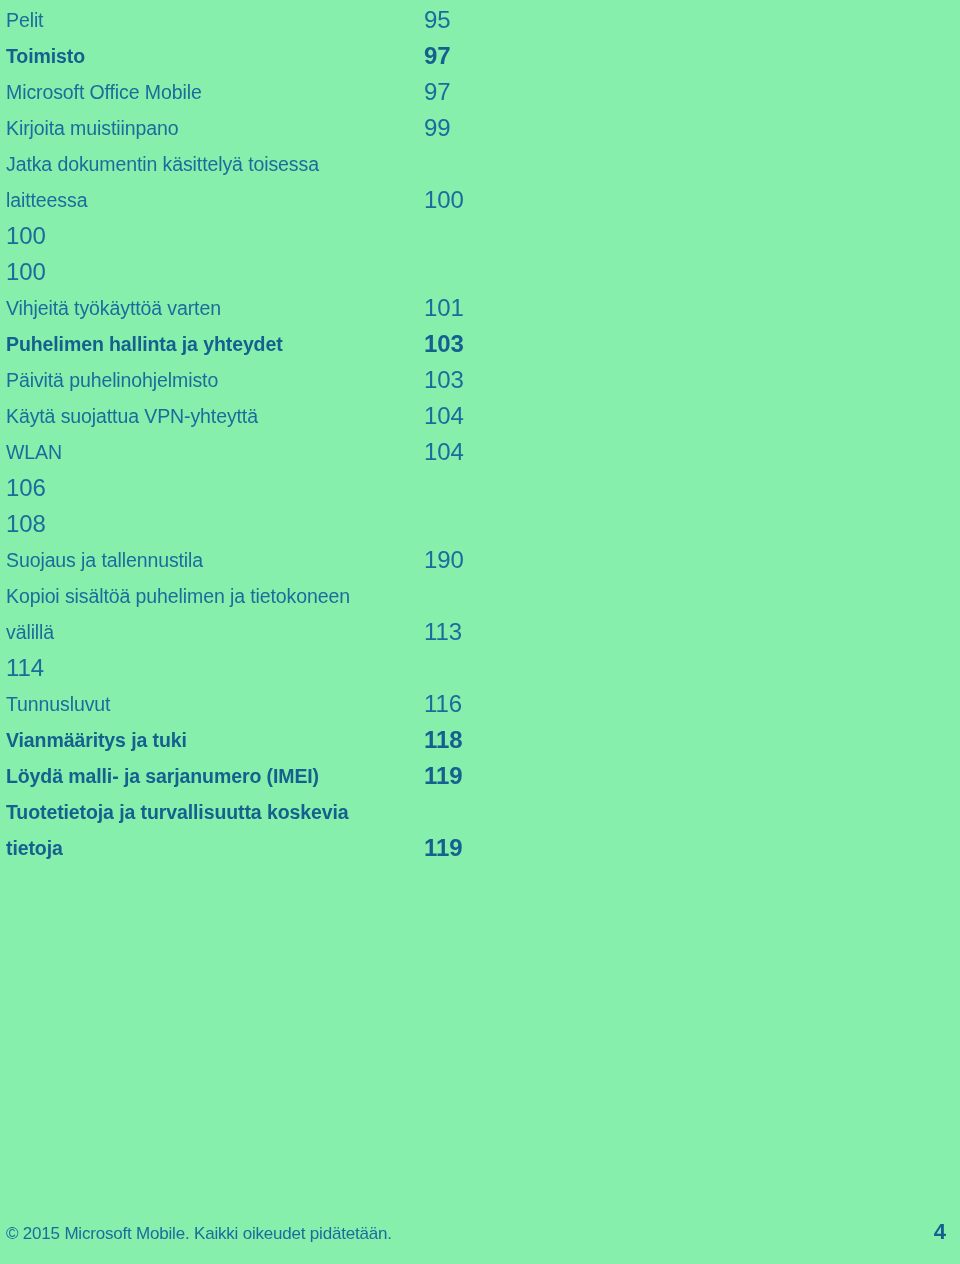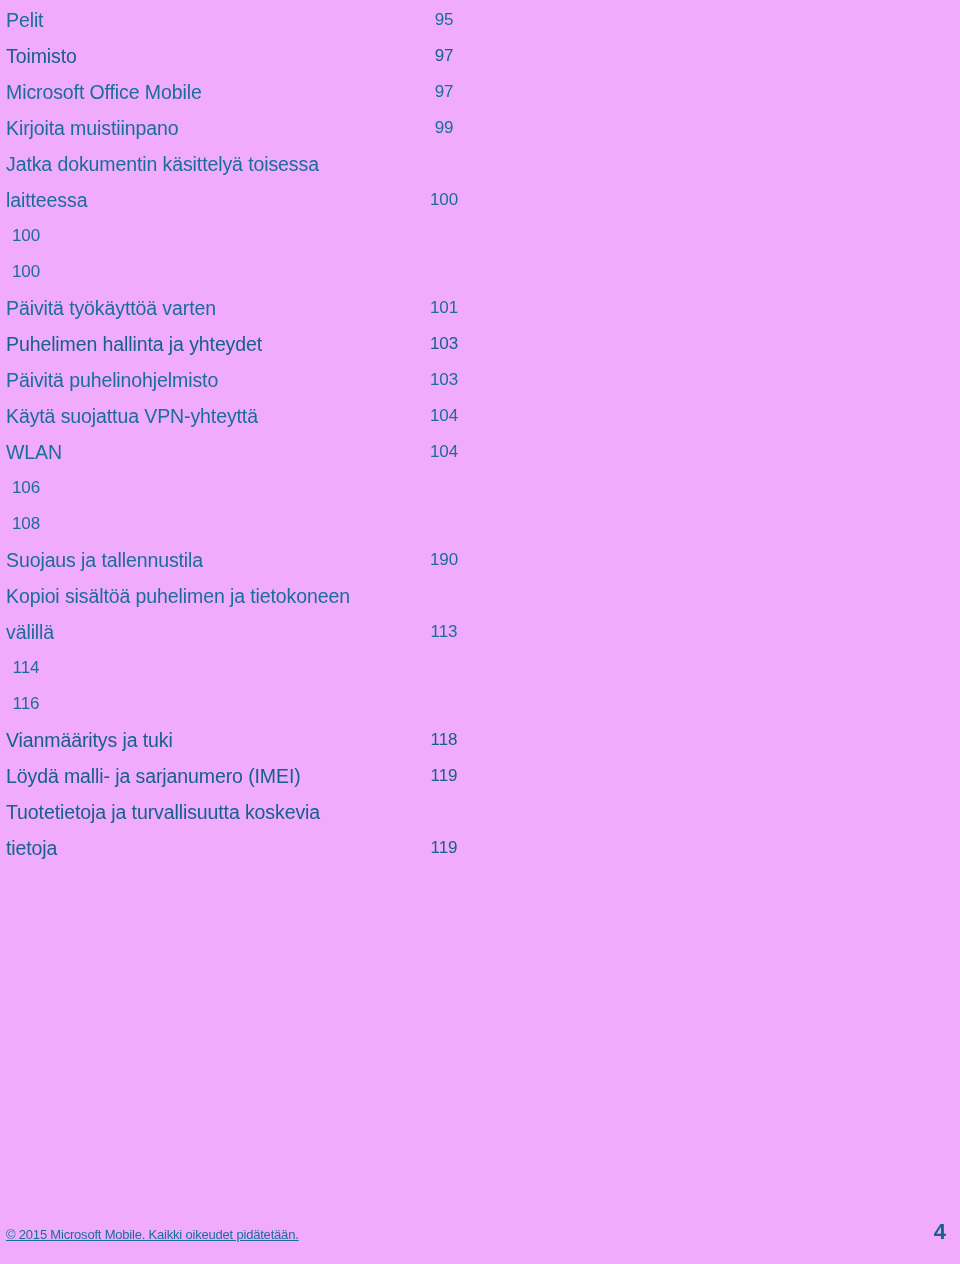--- a/index.html
+++ b/index.html
@@ -12,21 +12,21 @@
     height: 1264px;
     position: relative;
     font-family: "Liberation Sans", sans-serif;
     -webkit-font-smoothing: antialiased;
     overflow: hidden;
   }
 
   .page {
     position: absolute;
     inset: 0;
-    background: #f0abfc;
+    background: #86efac;
   }
 
   
   .toc {
     position: absolute;
     left: 6px;
     top: 2px;
     width: 458px;
   }
 
@@ -44,32 +44,32 @@
     font-size: 19.5px;
     line-height: 36px;
     font-weight: 400;
     letter-spacing: -0.1px;
     white-space: pre-line;
     flex: 1 1 auto;
   }
 
   .toc-page {
     color: #1a6c9c;
-    font-size: 17px;
+    font-size: 24px;
     line-height: 36px;
     font-weight: 400;
     letter-spacing: -0.1px;
-    text-align: center;
+    text-align: left;
     flex: 0 0 auto;
     min-width: 40px;
   }
 
   .toc-entry.bold .toc-title,
   .toc-entry.bold .toc-page {
-    font-weight: 400;
+    font-weight: 700;
     color: #15608e;
   }
 
   
   .toc-entry.multiline .toc-page {
     align-self: flex-end;
   }
 
   
   .footer {
@@ -78,25 +78,24 @@
     right: 14px;
     bottom: 17px;
     height: 26px;
     display: flex;
     align-items: baseline;
     justify-content: space-between;
   }
 
   .footer-copyright {
     color: #1a6c9c;
-    font-size: 13px;
+    font-size: 17px;
     line-height: 20px;
     font-weight: 400;
     letter-spacing: -0.2px;
-    text-decoration: underline;
   }
 
   .footer-pagenum {
     color: #15608e;
     font-size: 22px;
     line-height: 22px;
     font-weight: 700;
   }
 </style>
 </head>
@@ -126,21 +125,21 @@
 laitteessa</span>
         <span class="toc-page">100</span>
       </div>
       <div class="toc-entry">
         <span class="toc-page">100</span>
       </div>
       <div class="toc-entry">
         <span class="toc-page">100</span>
       </div>
       <div class="toc-entry">
-        <span class="toc-title">Päivitä työkäyttöä varten</span>
+        <span class="toc-title">Vihjeitä työkäyttöä varten</span>
         <span class="toc-page">101</span>
       </div>
       <div class="toc-entry bold">
         <span class="toc-title">Puhelimen hallinta ja yhteydet</span>
         <span class="toc-page">103</span>
       </div>
       <div class="toc-entry">
         <span class="toc-title">Päivitä puhelinohjelmisto</span>
         <span class="toc-page">103</span>
       </div>
@@ -164,20 +163,21 @@
       </div>
       <div class="toc-entry multiline">
         <span class="toc-title">Kopioi sisältöä puhelimen ja tietokoneen
 välillä</span>
         <span class="toc-page">113</span>
       </div>
       <div class="toc-entry">
         <span class="toc-page">114</span>
       </div>
       <div class="toc-entry">
+        <span class="toc-title">Tunnusluvut</span>
         <span class="toc-page">116</span>
       </div>
       <div class="toc-entry bold">
         <span class="toc-title">Vianmääritys ja tuki</span>
         <span class="toc-page">118</span>
       </div>
       <div class="toc-entry bold">
         <span class="toc-title">Löydä malli- ja sarjanumero (IMEI)</span>
         <span class="toc-page">119</span>
       </div>

